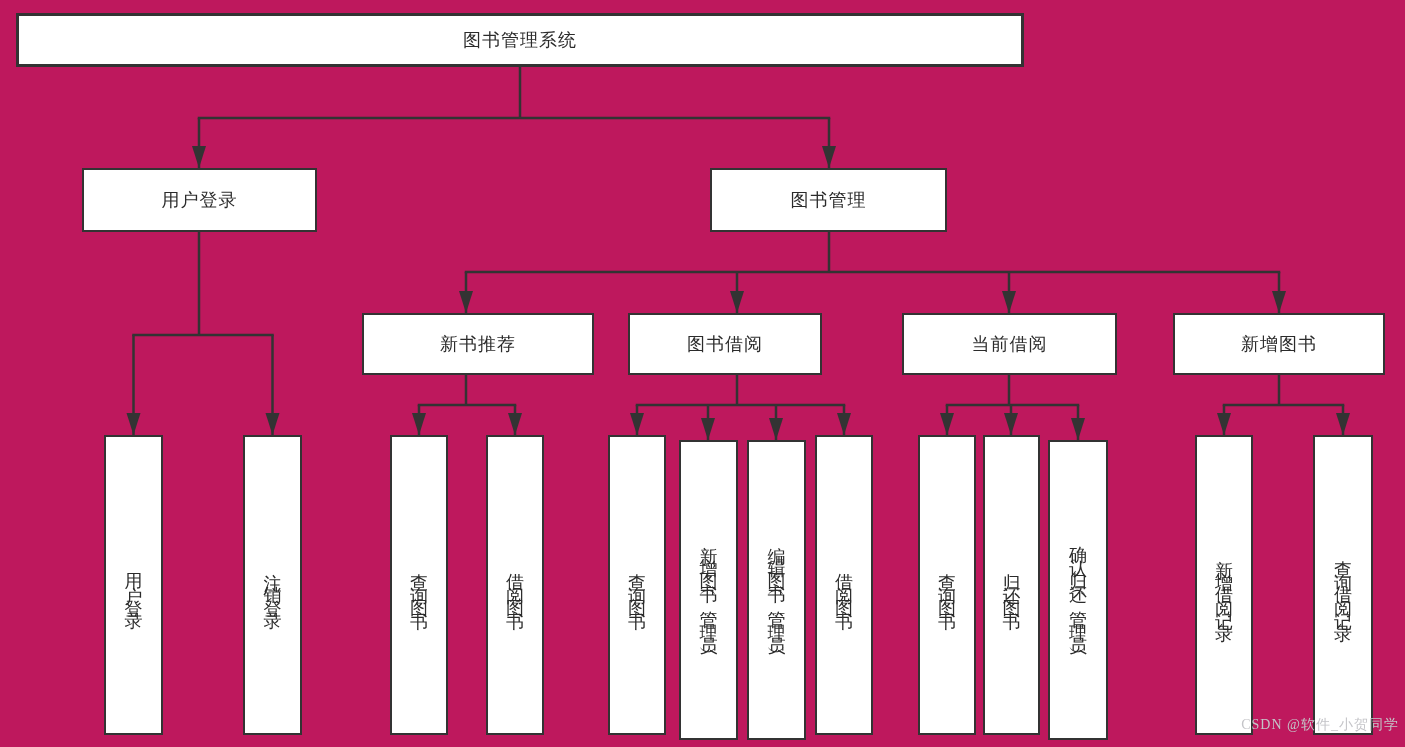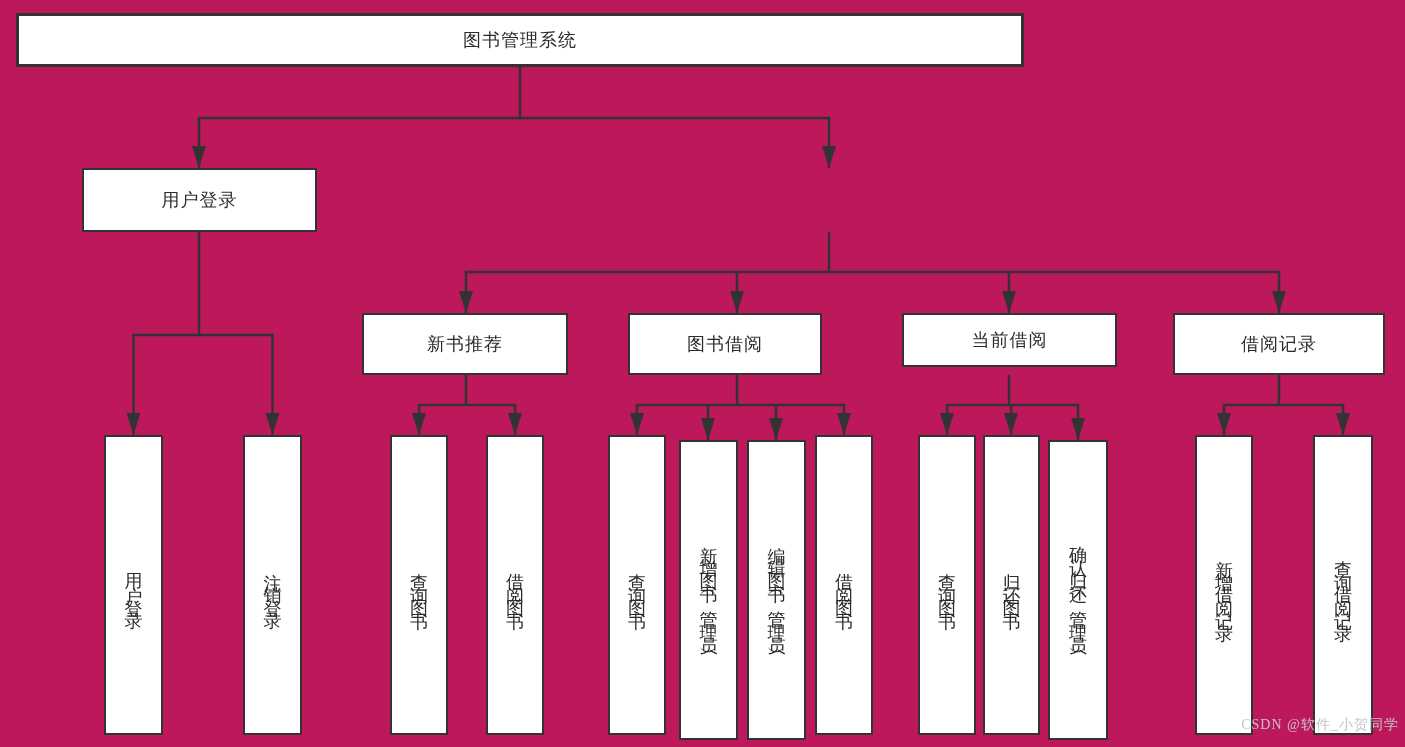--- a/index.html
+++ b/index.html
@@ -117,25 +117,26 @@
       <path d="M1279,375 V405"></path>
       <path d="M1222.75,405 H1344.25"></path>
       <path d="M1224,405 V435" marker-end="url(#arrow)"></path>
       <path d="M1343,405 V435" marker-end="url(#arrow)"></path>
     </g>
   </svg>
 
   <div class="node" style="left:16px; top:13px; width:1008px; height:54px;">图书管理系统</div>
 
   <div class="node lvl" style="left:82px; top:168px; width:235px; height:64px;">用户登录</div>
+  <div class="node lvl" style="left:710px; top:168px; width:237px; height:64px;">图书管理</div>
 
-  <div class="node lvl" style="left:362px; top:313px; width:206px; height:62px;">新书推荐</div>
+  <div class="node lvl" style="left:362px; top:313px; width:232px; height:62px;">新书推荐</div>
   <div class="node lvl" style="left:628px; top:313px; width:194px; height:62px;">图书借阅</div>
-  <div class="node lvl" style="left:902px; top:313px; width:215px; height:54px;text-align:right;">当前借阅</div>
-  <div class="node lvl" style="left:1173px; top:313px; width:212px; height:62px;">借阅记录</div>
+  <div class="node lvl" style="left:902px; top:313px; width:215px; height:62px;text-align:right;">当前借阅</div>
+  <div class="node lvl" style="left:1173px; top:313px; width:212px; height:62px;">新增图书</div>
 
   <div class="vnode" style="left:104px; top:435px; width:59px; height:300px;">用户登录</div>
   <div class="vnode" style="left:243px; top:435px; width:59px; height:300px;">注销登录</div>
 
   <div class="vnode" style="left:390px; top:435px; width:58px; height:300px;">查询图书</div>
   <div class="vnode" style="left:486px; top:435px; width:58px; height:300px;">借阅图书</div>
 
   <div class="vnode" style="left:608px; top:435px; width:58px; height:300px;">查询图书</div>
   <div class="vnode" style="left:679px; top:440px; width:59px; height:300px;">新增图书（管理员）</div>
   <div class="vnode" style="left:747px; top:440px; width:59px; height:300px;">编辑图书（管理员）</div>

